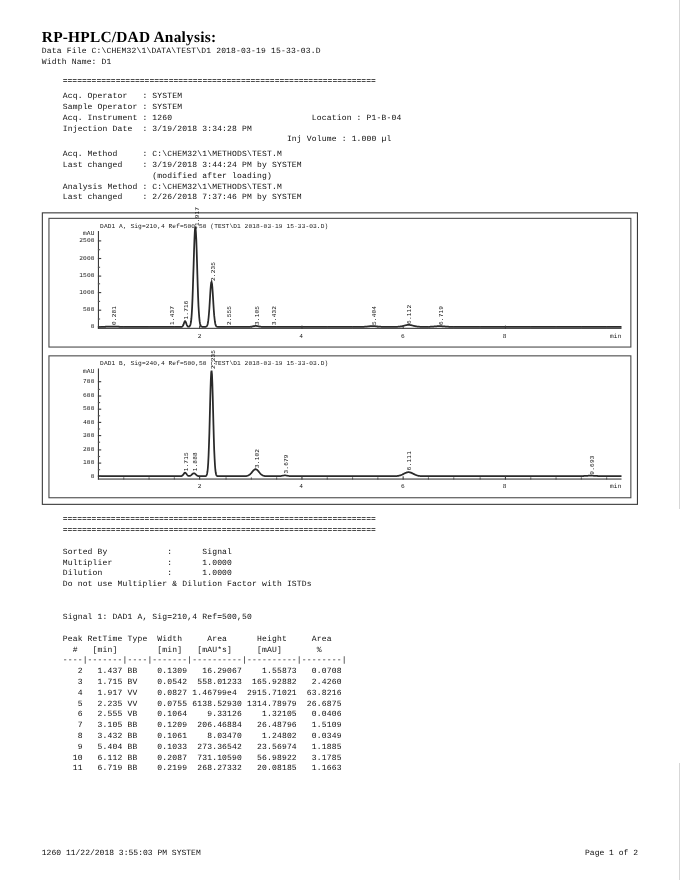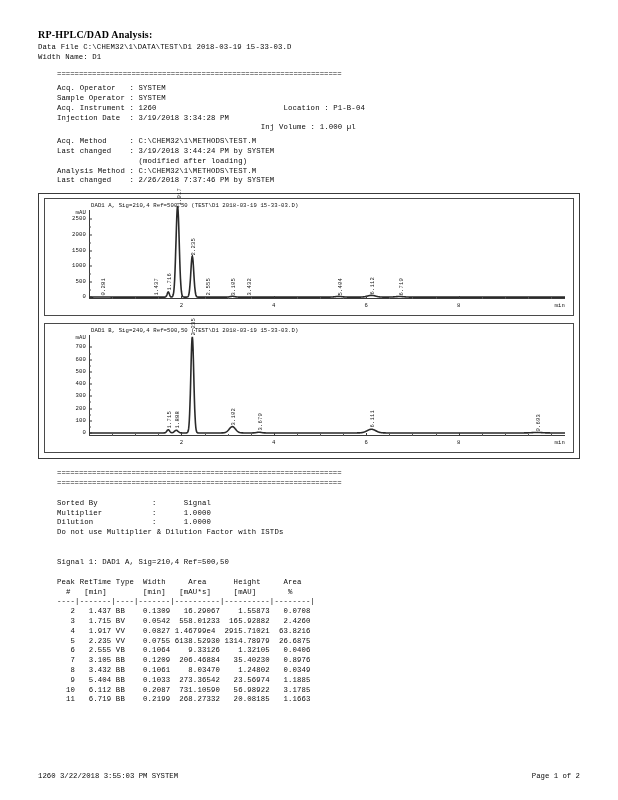--- a/index.html
+++ b/index.html
@@ -22,21 +22,21 @@
     width: 542px;
     font-family: "Liberation Mono", "DejaVu Sans Mono", monospace;
     font-size: 7.3px;
     line-height: 9.8px;
     color: #0b0b0b;
     letter-spacing: 0.15px;
   }
   .title {
     font-family: "Liberation Serif", "DejaVu Serif", serif;
     font-weight: bold;
-    font-size: 10px;
+    font-size: 14px;
     letter-spacing: 0.2px;
     margin: 0 0 3px 0;
     color: #000;
   }
   .mono-line { white-space: pre; }
   .rule { white-space: pre; letter-spacing: 0px; }
   .indent { padding-left: 19px; }
   .spacer4 { height: 4px; }
   .spacer8 { height: 8px; }
   .spacer10 { height: 10px; }
@@ -357,27 +357,27 @@
       <div class="spacer10"></div>
       <div class="tbl">Peak RetTime Type  Width     Area      Height     Area</div>
       <div class="tbl">  #   [min]        [min]   [mAU*s]     [mAU]       %</div>
       <div class="tbl">----|-------|----|-------|----------|----------|--------|</div>
       <div>
         <div class="tbl">   2   1.437 BB    0.1309   16.29067    1.55873   0.0708</div>
         <div class="tbl">   3   1.715 BV    0.0542  558.01233  165.92882   2.4260</div>
         <div class="tbl">   4   1.917 VV    0.0827 1.46799e4  2915.71021  63.8216</div>
         <div class="tbl">   5   2.235 VV    0.0755 6138.52930 1314.78979  26.6875</div>
         <div class="tbl">   6   2.555 VB    0.1064    9.33126    1.32105   0.0406</div>
-        <div class="tbl">   7   3.105 BB    0.1209  206.46884   35.40230   0.8976</div>
+        <div class="tbl">   7   3.105 BB    0.1209  206.46884   26.48796   1.5109</div>
         <div class="tbl">   8   3.432 BB    0.1061    8.03470    1.24802   0.0349</div>
         <div class="tbl">   9   5.404 BB    0.1033  273.36542   23.56974   1.1885</div>
         <div class="tbl">  10   6.112 BB    0.2087  731.10590   56.98922   3.1785</div>
         <div class="tbl">  11   6.719 BB    0.2199  268.27332   20.08185   1.1663</div>
       </div>
     </div>
 
   </div>
 
   <div class="footer">
-    <span>1260 3/22/2018 3:55:03 PM SYSTEM</span>
+    <span>1260 11/22/2018 3:55:03 PM SYSTEM</span>
     <span>Page 1 of 2</span>
   </div>
 </div>
 
 </body></html>

